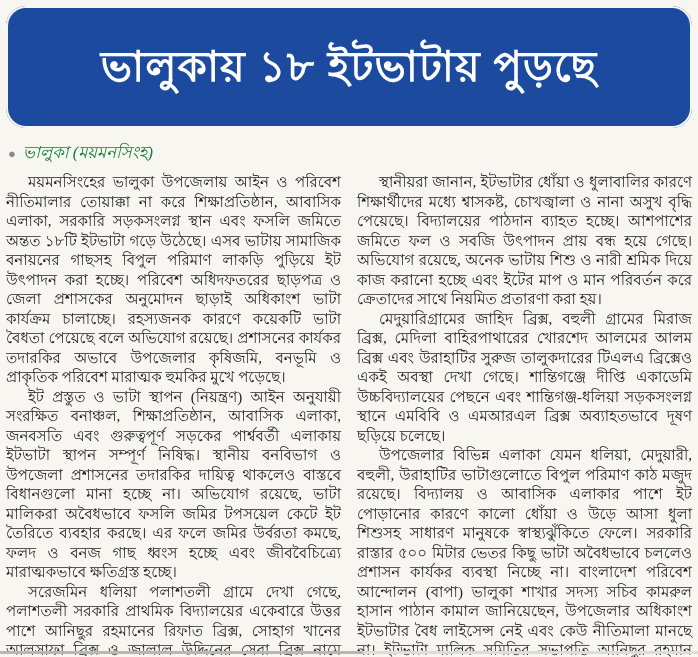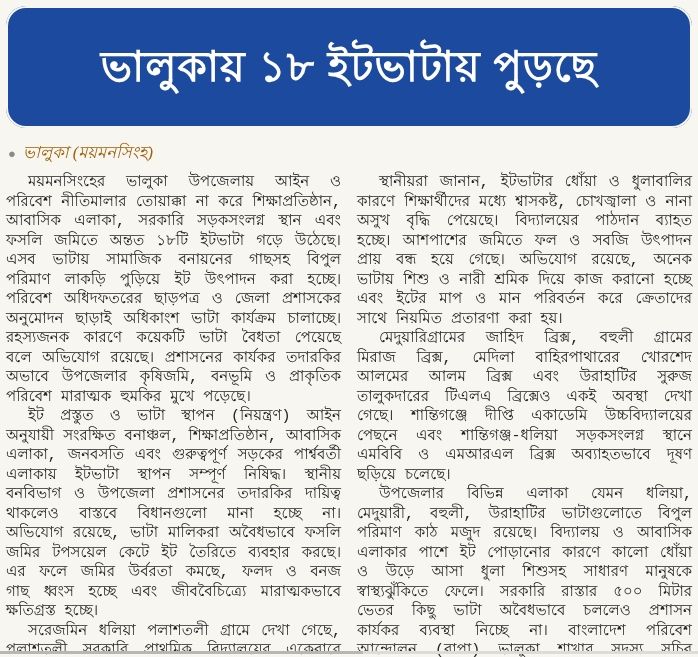--- a/index.html
+++ b/index.html
@@ -49,38 +49,37 @@
     color: #8a8a8a;
     font-size: 13px;
     line-height: 1;
   }
   .byline .reporter {
     font-weight: bold;
     font-family: "Liberation Sans", "DejaVu Sans", sans-serif;
   }
   .byline .location {
     font-style: italic;
-    color: #a16207;
+    color: #15803d;
   }
   .columns {
     display: flex;
     gap: 16px;
   }
   .col {
     flex: 1 1 0;
     min-width: 0;
     font-size: 15px;
     line-height: 19.5px;
     color: #242424;
     text-align: justify;
   }
   .col p {
     margin: 0;
     text-indent: 22px;
-    font-family: Liberation Mono, monospace;
   }
   .bottom-rule {
     position: absolute;
     left: 0;
     bottom: 3px;
     width: 100%;
     height: 3px;
     background: linear-gradient(to right, #b9b7b2 0%, #b9b7b2 52%, #dddcd7 52%, #dddcd7 100%);
   }
 </style>

